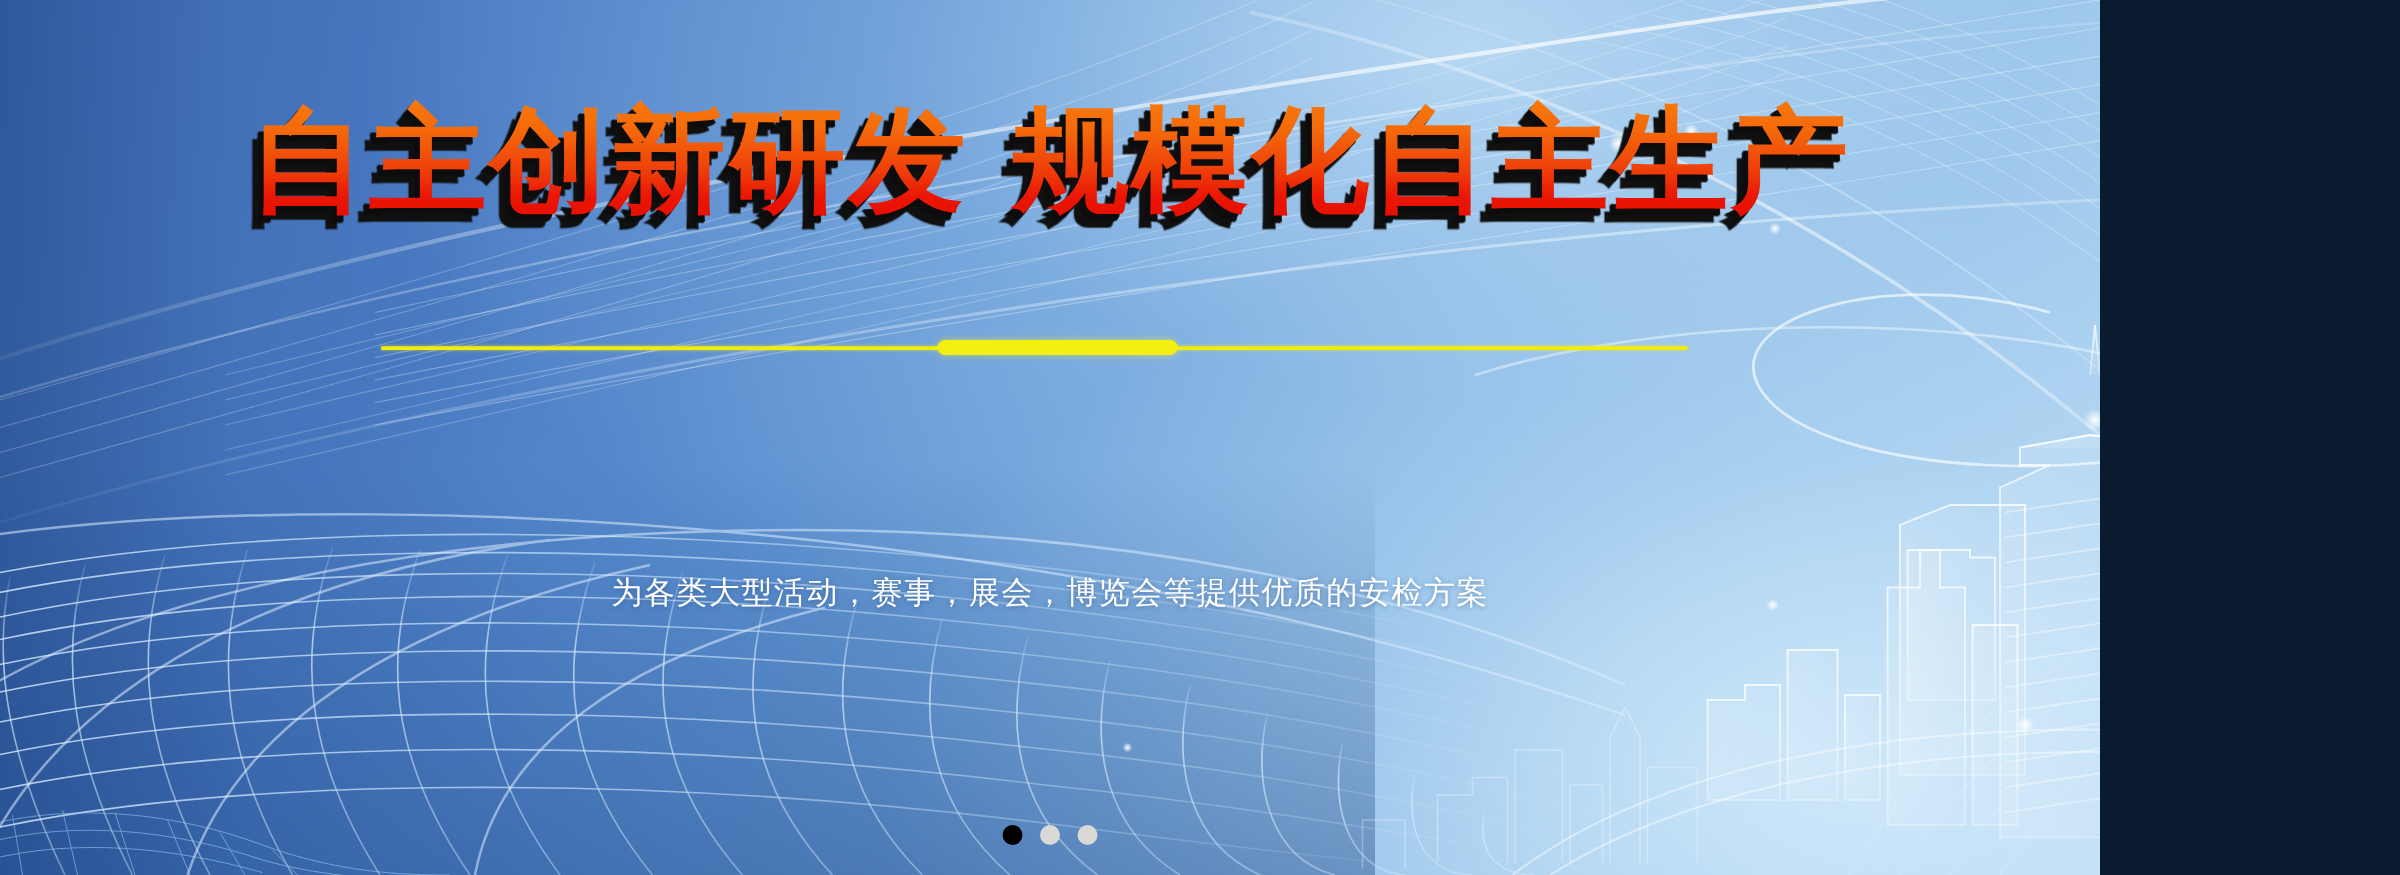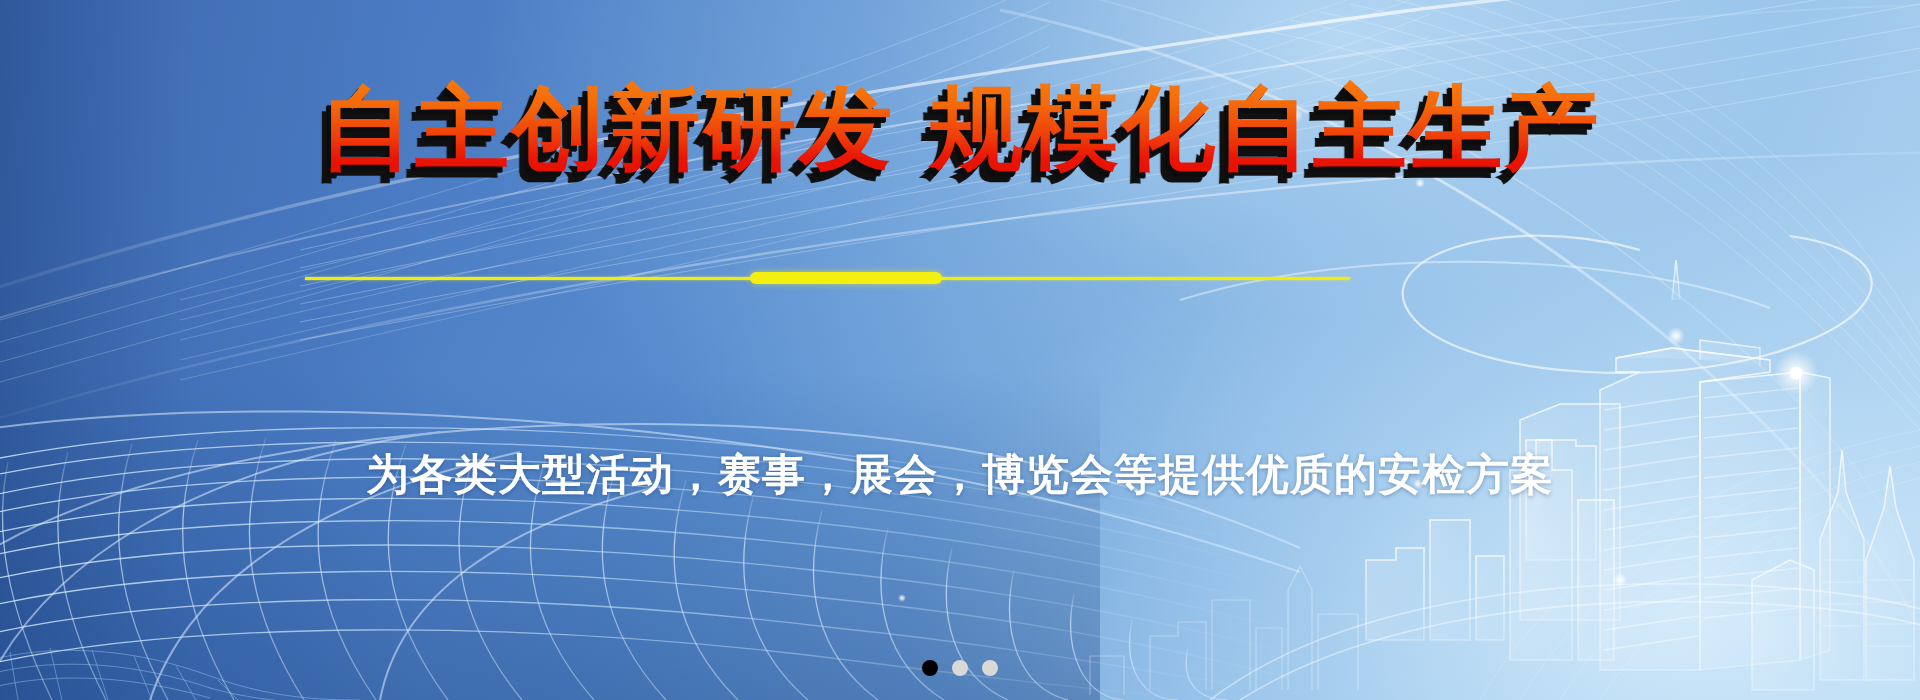--- a/index.html
+++ b/index.html
@@ -2,21 +2,21 @@
 <html><head>
 <meta charset="utf-8">
 <style>
   html, body {
     margin: 0;
     padding: 0;
     background: #0a1a2f;
   }
   #banner {
     position: relative;
-    width: 1920px;
+    width: 1680px;
     height: 700px;
     overflow: hidden;
     font-family: "Liberation Sans", "DejaVu Sans", sans-serif;
     
     background:
       radial-gradient(ellipse 1500px 900px at 88% 88%, rgba(208,233,250,0.95) 0%, rgba(180,216,244,0.55) 28%, rgba(150,195,235,0.12) 52%, rgba(0,0,0,0) 72%),
       radial-gradient(ellipse 1300px 800px at 70% 6%, rgba(196,226,248,0.85) 0%, rgba(160,202,238,0.40) 35%, rgba(0,0,0,0) 68%),
       linear-gradient(118deg, #4874bd 0%, #4b7cc4 22%, #5a8fd0 42%, #6fa3da 60%, #9cc6ea 80%, #c3e0f6 100%);
   }
 
@@ -102,24 +102,24 @@
     white-space: nowrap;
     text-shadow: 0 1px 4px rgba(20,55,105,0.40);
   }
   .subline-1 .sp { display: inline-block; width: 22px; }
   .subline-2 {
     position: absolute;
     left: 0; right: 0;
     top: 452px;
     text-align: center;
     color: #ffffff;
-    font-size: 43px;
+    font-size: 25px;
     line-height: 44px;
     letter-spacing: 1px;
-    font-weight: 700;
+    font-weight: 400;
     white-space: nowrap;
     text-shadow: 0 1px 4px rgba(20,55,105,0.40);
   }
 
   
   .dots {
     position: absolute;
     left: 0; right: 0;
     top: 660px;
     display: flex;

